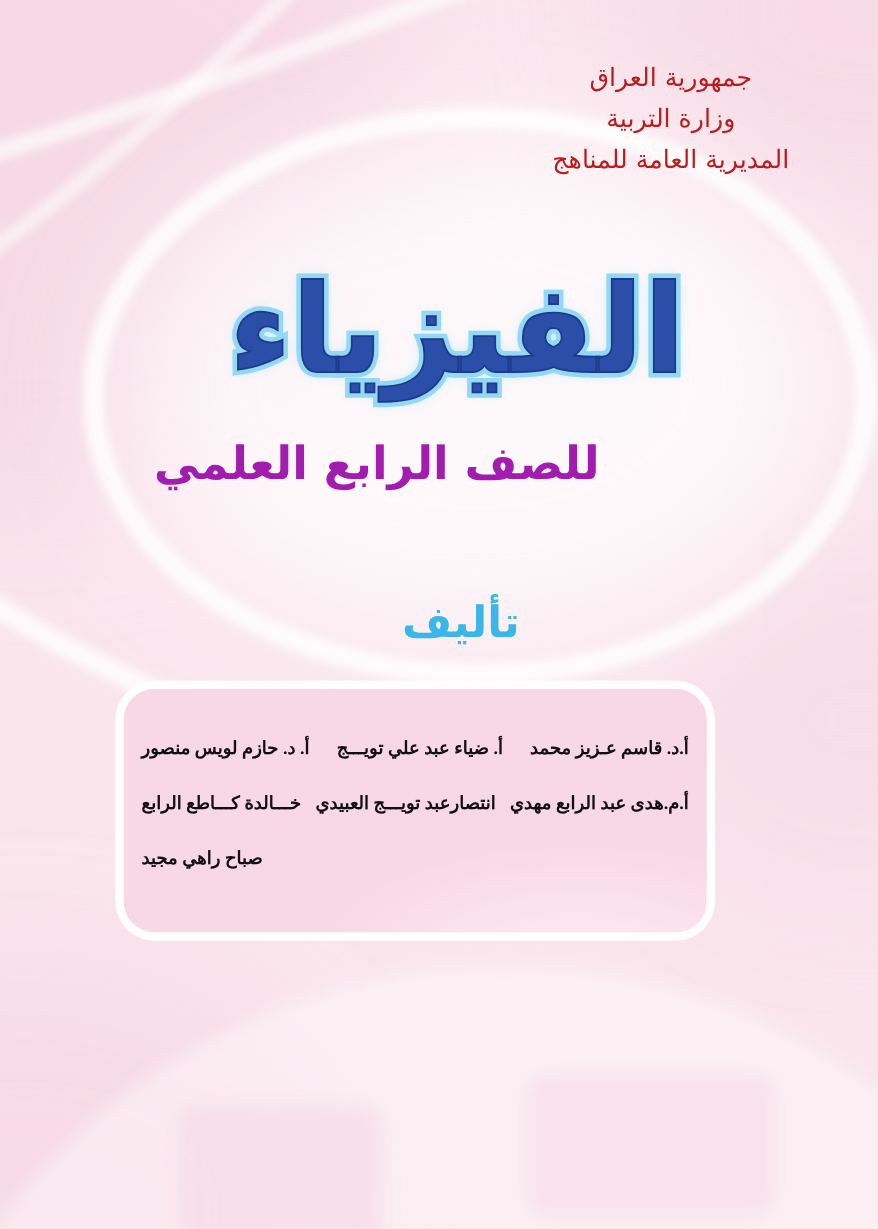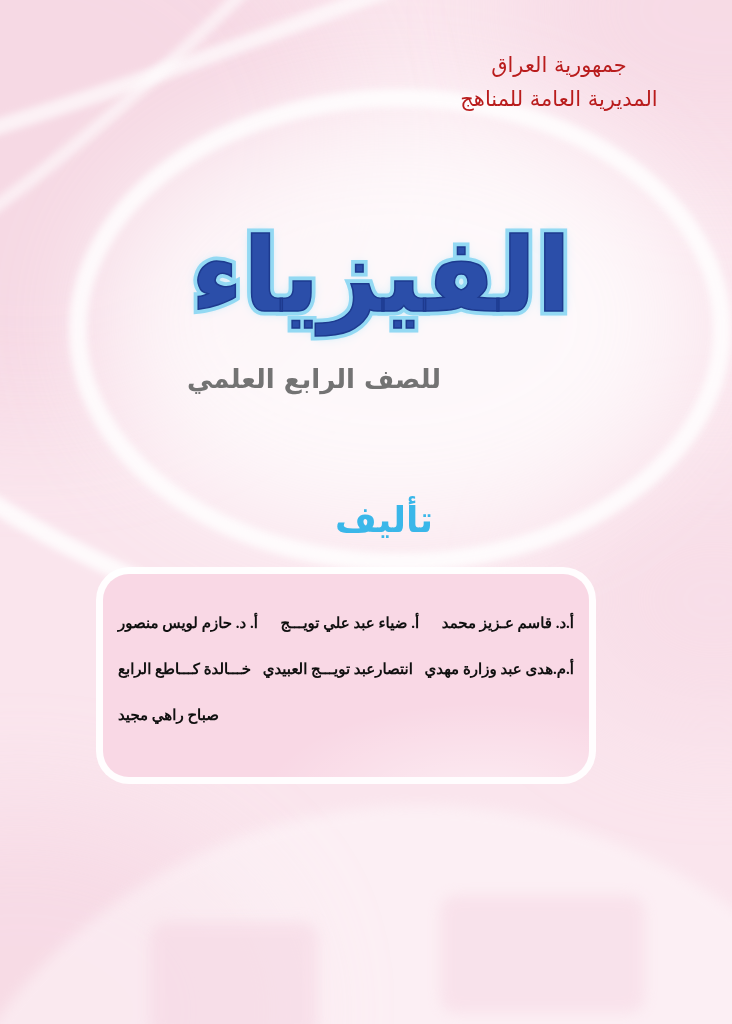--- a/index.html
+++ b/index.html
@@ -35,22 +35,22 @@
   }
   .title-fill{
     position:relative;
     color:#2b4ea9;
     -webkit-text-stroke:1.5px #1d3a8f;
   }
 
   .subtitle{
     position:absolute;top:364px;left:0;width:628px;
     text-align:center;
-    font-size:26px;font-weight:bold;
-    color:#737373;
+    font-size:38px;font-weight:bold;
+    color:#a21caf;
   }
 
   .byline{
     position:absolute;top:499px;left:0;width:732px;
     text-align:center;
     font-size:36px;font-weight:bold;
     color:#3ab7e9;
     transform:translateX(18px);
   }
 
@@ -107,40 +107,41 @@
     <ellipse cx="400" cy="330" rx="322" ry="232" fill="none" stroke="#ffffff" stroke-width="18" opacity="0.8" filter="url(#b4)"></ellipse>
 
     <path d="M -20 132 Q 180 72 490 -50" fill="none" stroke="#ffffff" stroke-width="16" opacity="0.65" filter="url(#b4)"></path>
     <path d="M -20 218 Q 120 118 265 -30" fill="none" stroke="#ffffff" stroke-width="13" opacity="0.55" filter="url(#b4)"></path>
 
     <path d="M -15 498 Q 80 560 230 618" fill="none" stroke="#ffffff" stroke-width="18" opacity="0.8" filter="url(#b4)"></path>
   </svg>
 
   <div class="gov-header" dir="rtl">
     <div class="gov-line">جمهورية العراق</div>
+    <div class="gov-line">وزارة التربية</div>
     <div class="gov-line">المديرية العامة للمناهج</div>
   </div>
 
   <div class="title-wrap" dir="rtl">
     <span class="title-halo">الفيزياء</span>
     <span class="title-fill">الفيزياء</span>
   </div>
 
   <div class="subtitle" dir="rtl">للصف الرابع العلمي</div>
 
   <div class="byline" dir="rtl">تأليف</div>
 
   <div class="authors-box" dir="rtl">
     <div class="authors-row">
       <span class="author">أ.د. قاسم عـزيز محمد</span>
       <span class="author">أ. ضياء عبد علي تويـــج</span>
       <span class="author">أ. د. حازم لويس منصور</span>
     </div>
     <div class="authors-row">
-      <span class="author">أ.م.هدى عبد وزارة مهدي</span>
+      <span class="author">أ.م.هدى عبد الرابع مهدي</span>
       <span class="author">انتصارعبد تويـــج العبيدي</span>
       <span class="author">خـــالدة كـــاطع الرابع</span>
     </div>
     <div class="authors-row single">
       <span class="author">صباح راهي مجيد</span>
     </div>
   </div>
 
 </div>
 

